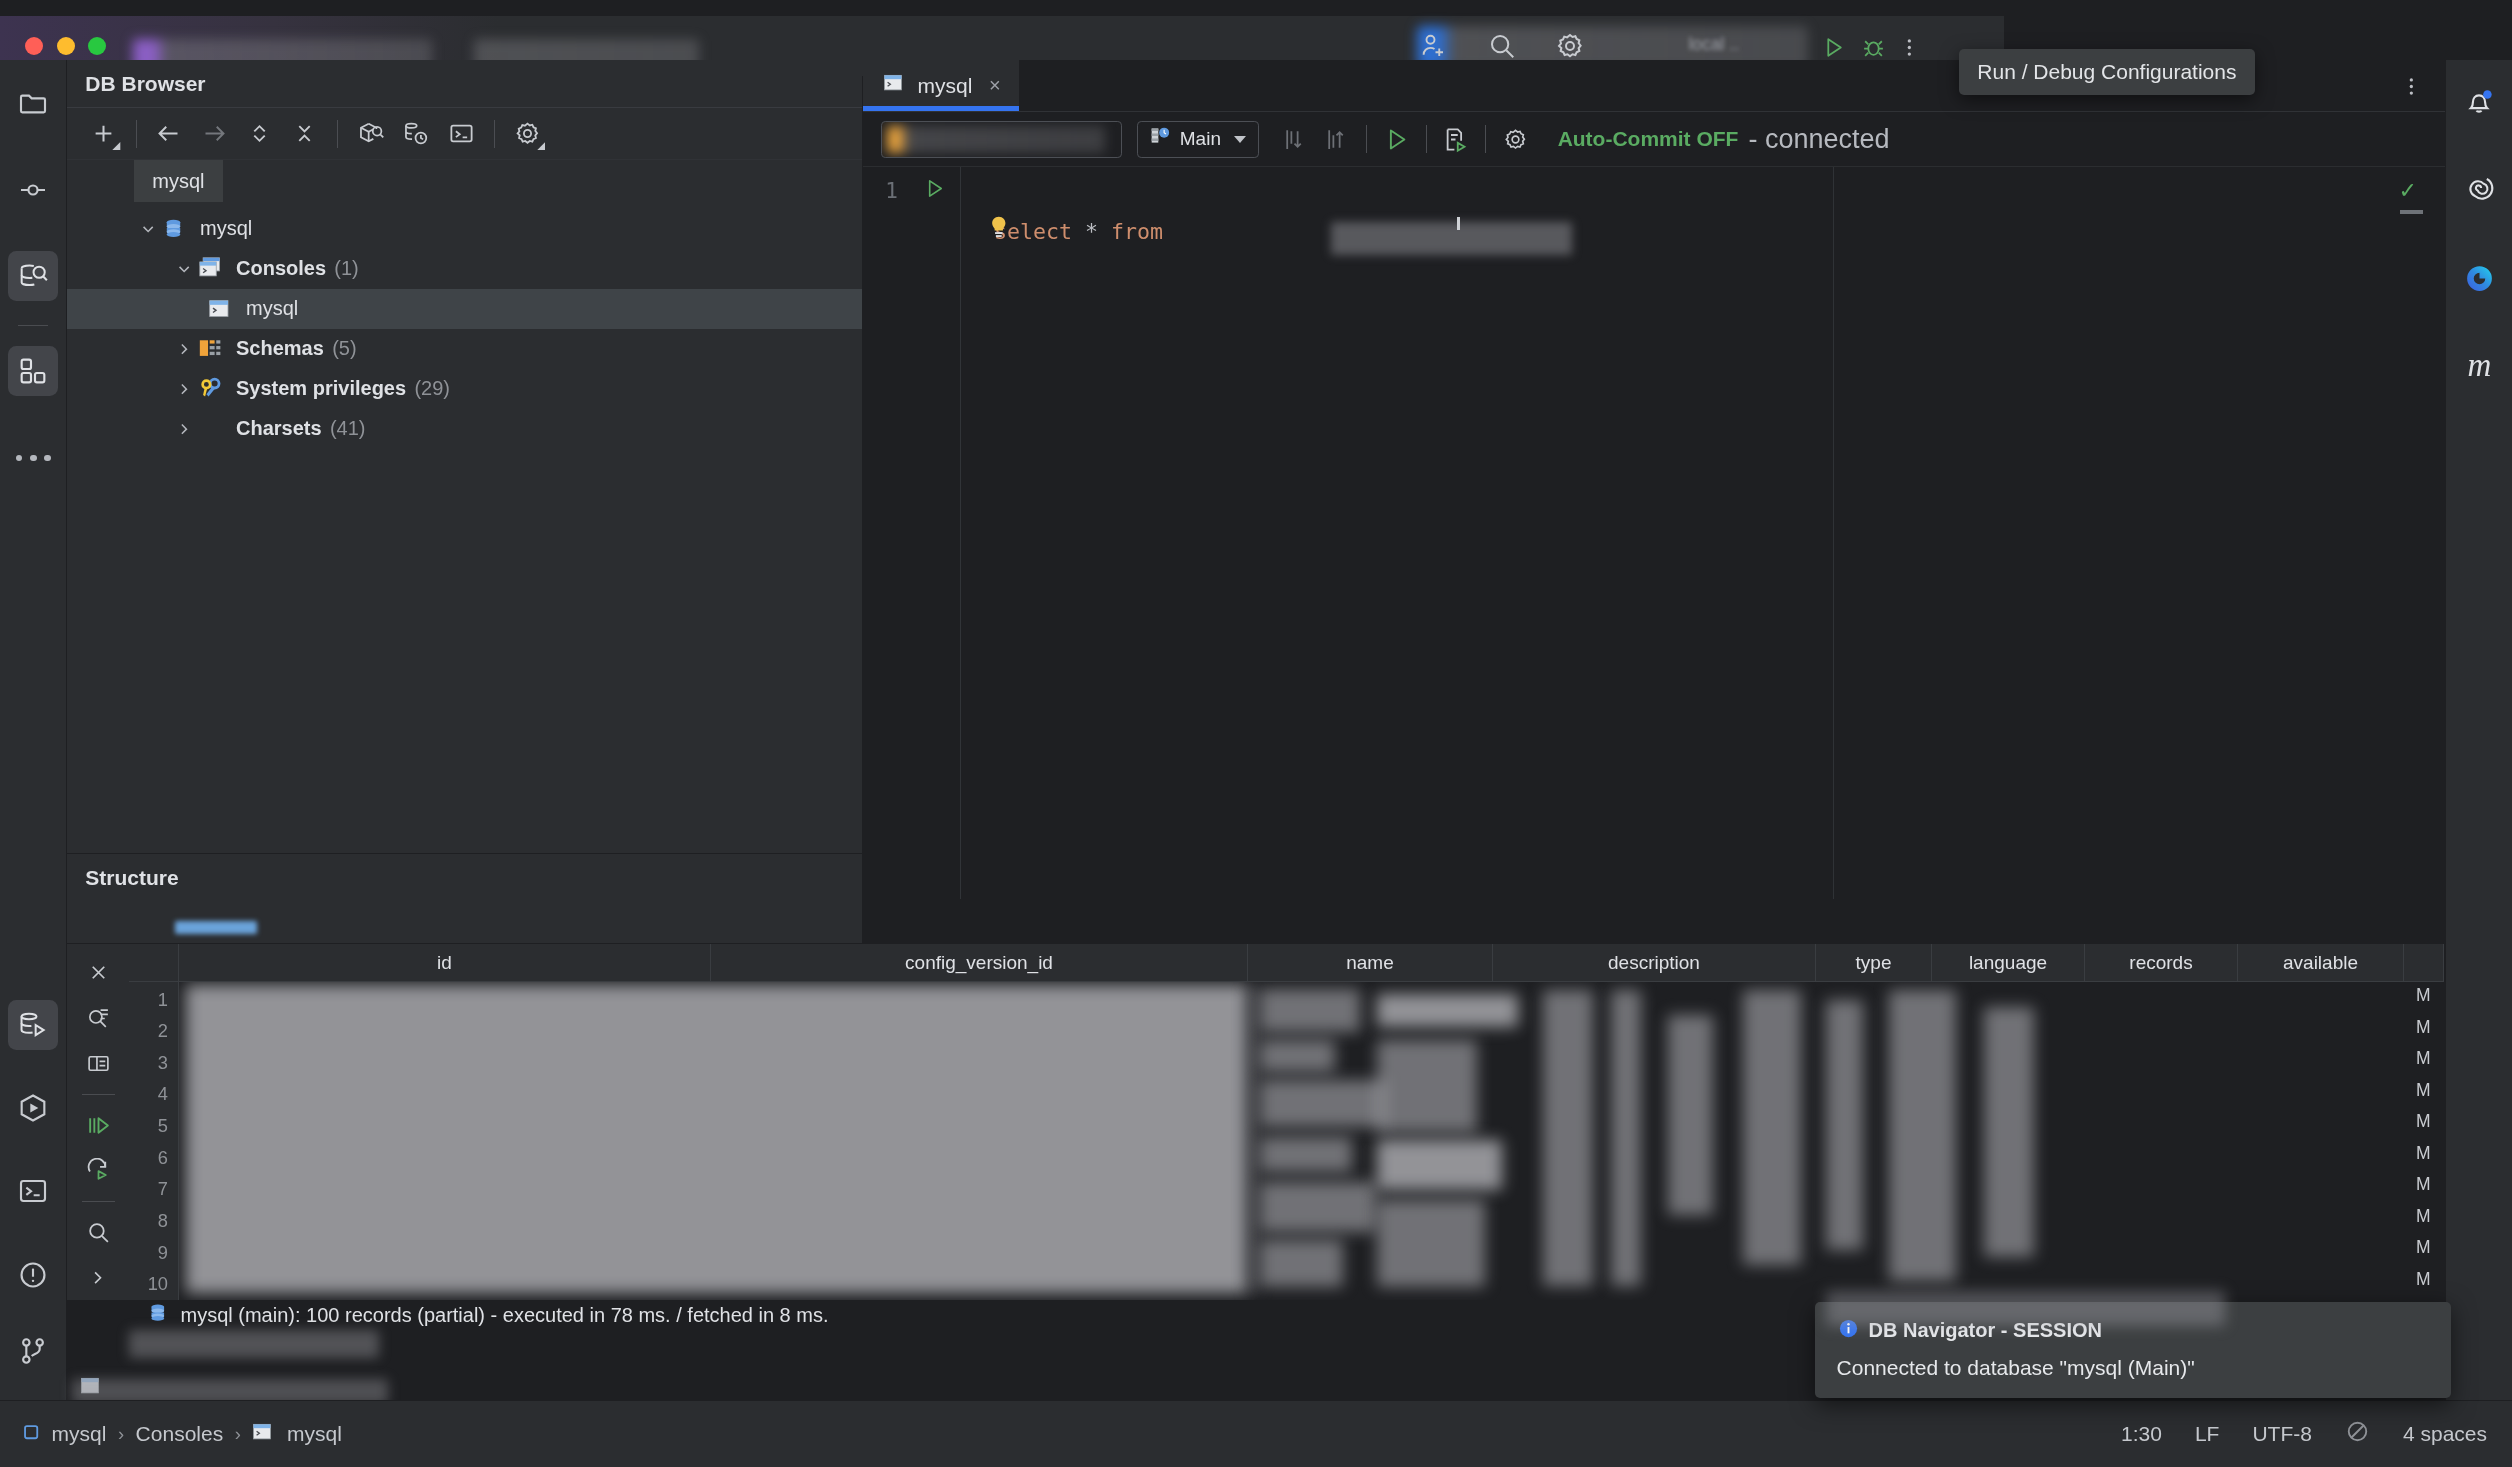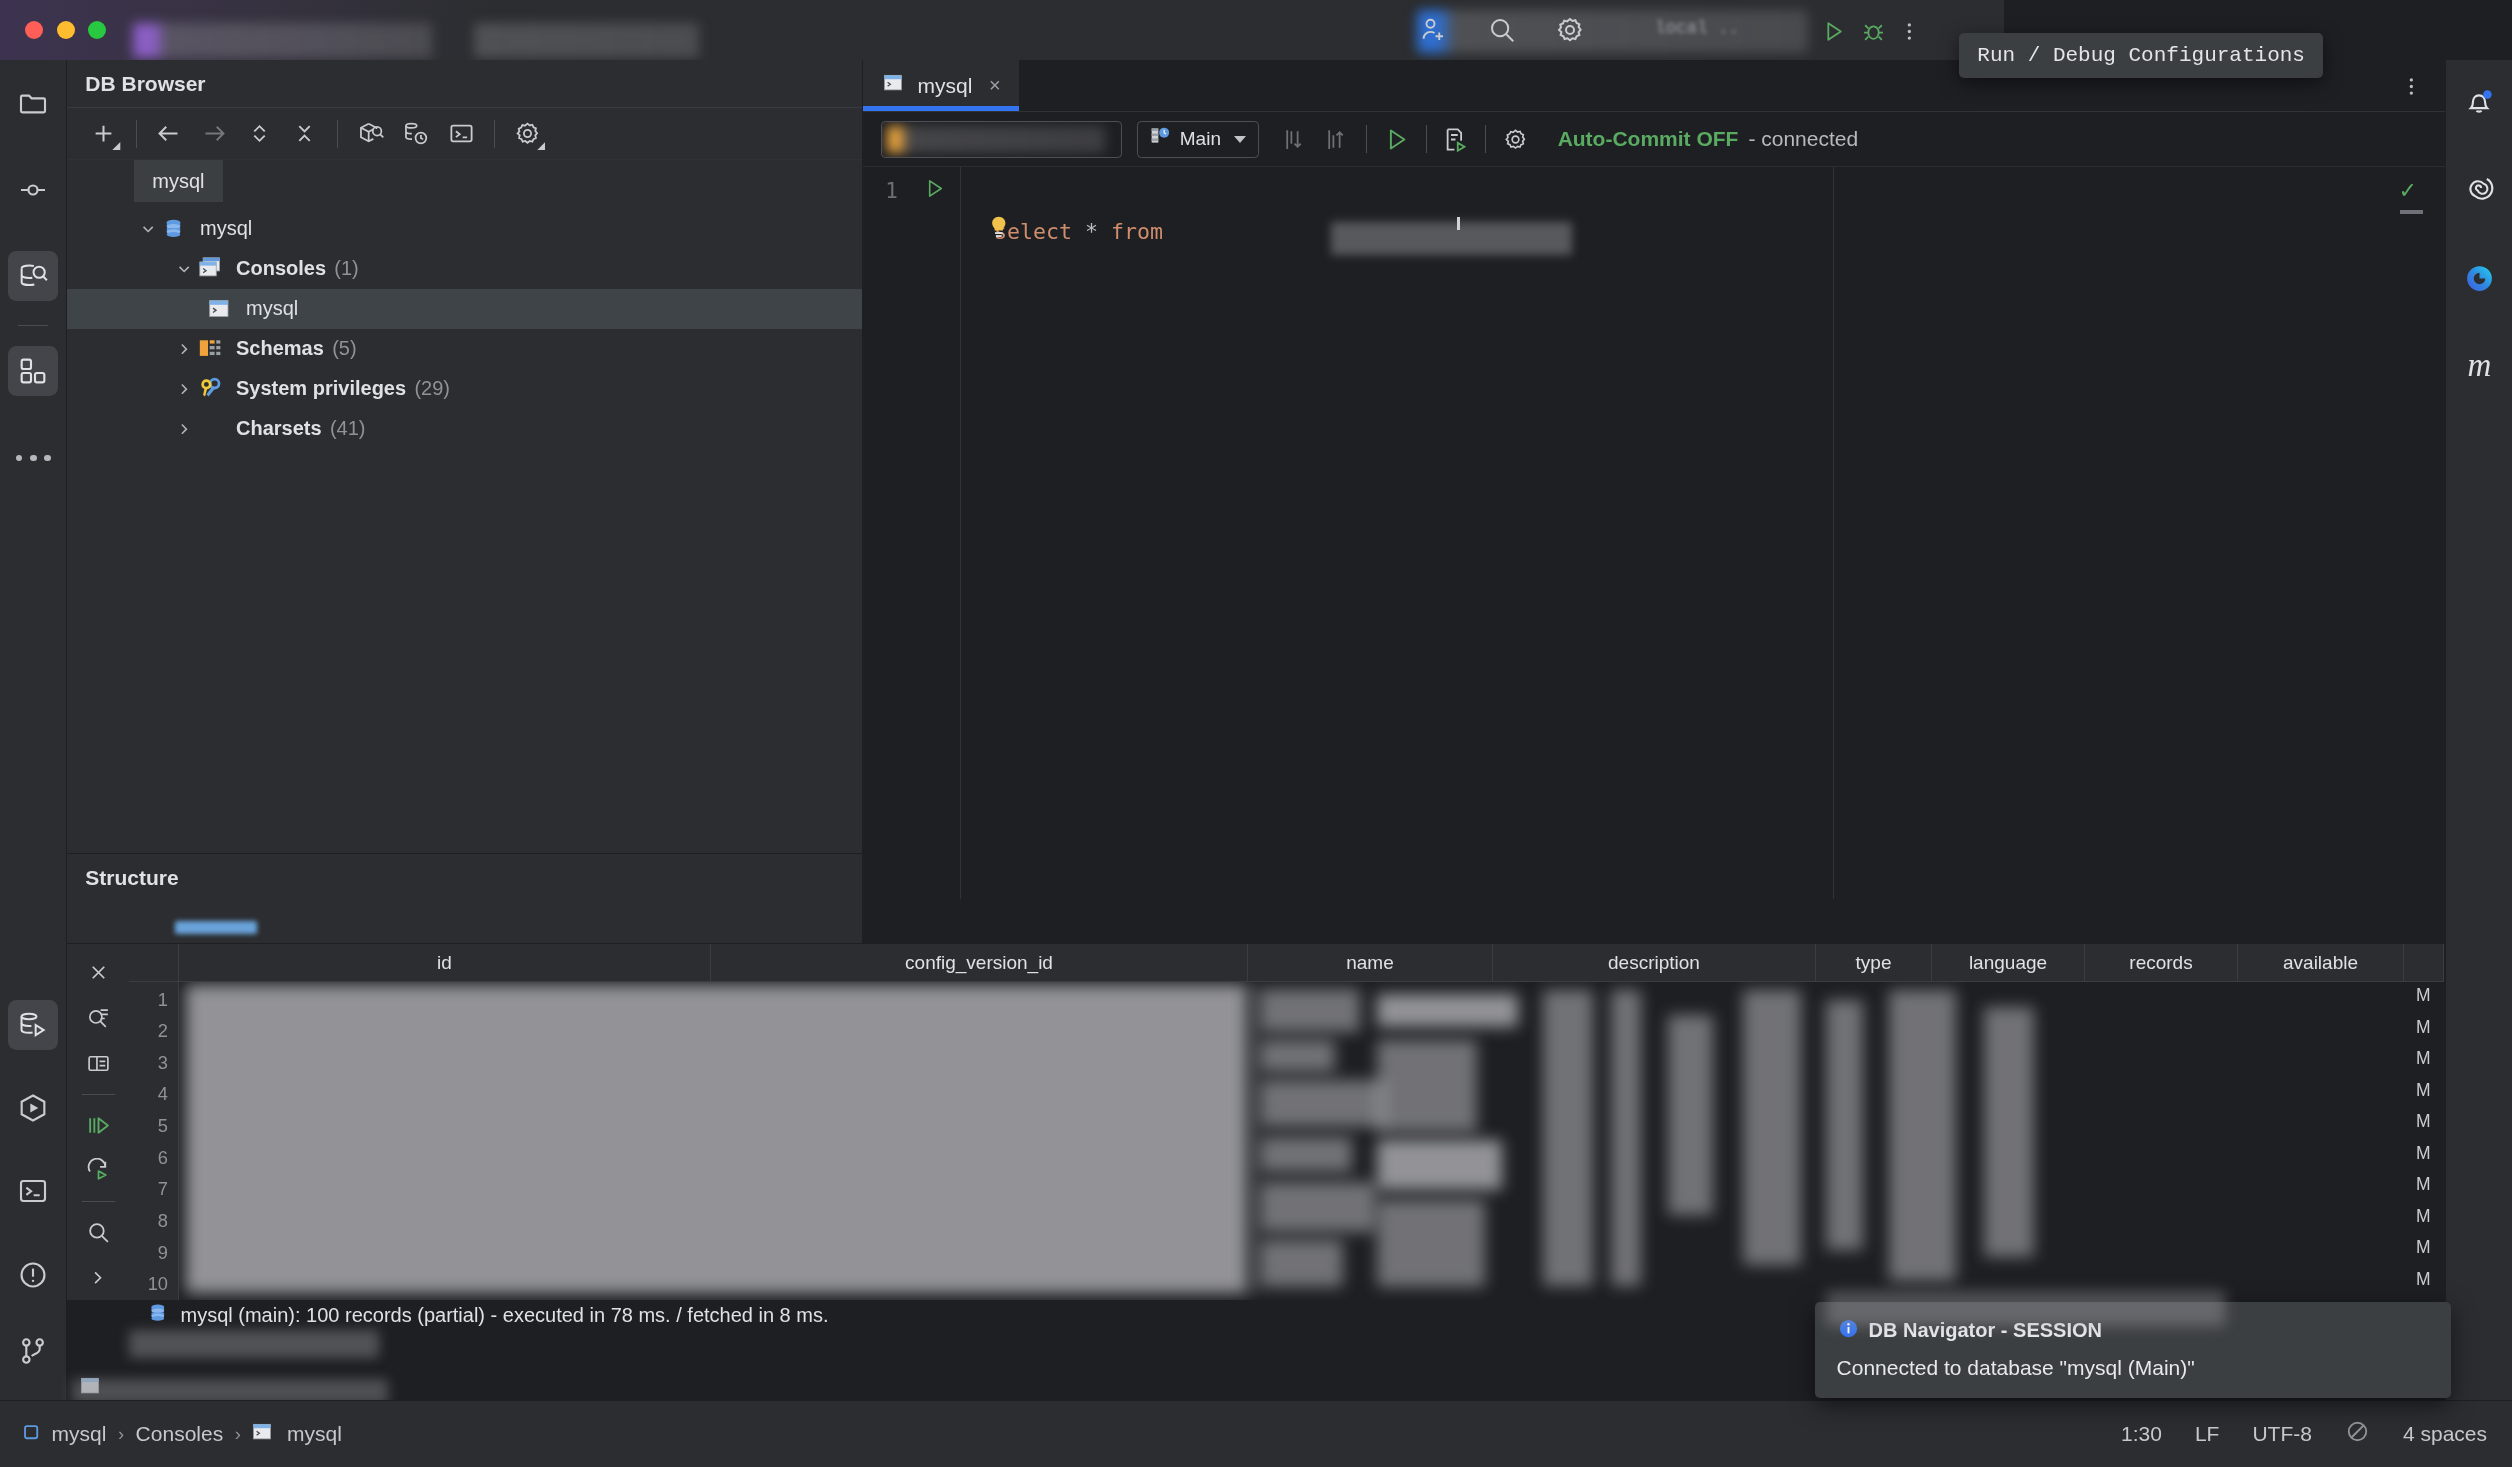--- a/index.html
+++ b/index.html
@@ -10,23 +10,23 @@
     overflow: hidden;
     -webkit-font-smoothing: antialiased;
   }
   .app {
     position: relative; width: 2512px; height: 1467px;
     background: #1e1f22; color: #dfe1e5;
   }
 
   
   .titlebar {
-    position: absolute; top: 0; left: 0; width: 2004px; height: 60px;
+    position: absolute; top: 16px; left: 0; width: 2004px; height: 60px;
     background: #2b2d30;
-    display: flex; align-items: center; font-family: Liberation Mono, monospace;
+    display: flex; align-items: center;
   }
   .titlebar-tint {
     position: absolute; left: 0; top: 0; width: 499px; height: 60px;
     background: linear-gradient(90deg, #3d3350 0%, #36323f 55%, #2b2d30 100%);
   }
   .traffic { position: absolute; left: 25px; top: 21px; display: flex; gap: 13.3px; z-index: 5;}
   .tl { width: 18.3px; height: 18.3px; border-radius: 50%; }
   .tl.red { background: #ff5f57; }
   .tl.yellow { background: #febc2e; }
   .tl.green { background: #28c840; }
@@ -166,21 +166,21 @@
   }
   .combo {
     height: 37px; border: 0.8px solid #4c4f55; border-radius: 4.2px;
     display: flex; align-items: center; gap: 8.3px; padding: 0 11.6px;
     font-size: 19px; color: #dfe1e5; background: transparent;
   }
   .combo.blurred { width: 241px; position: relative; overflow: hidden; }
   .caret { width: 0; height: 0; border-left: 6.7px solid transparent; border-right: 6.7px solid transparent;
            border-top: 7.5px solid #c0c3c9; margin-left: 5px; }
   .autocommit { font-size: 21px; font-weight: bold; color: #5aab62; margin-left: 21.6px; }
-  .connected { font-size: 21px; color: #b6b9bf; margin-left: 10px; }
+  .connected { font-size: 27px; color: #b6b9bf; margin-left: 10px; }
 
   .code {
     position: relative; height: 732px; background: #1e1f22;
     font-family: "DejaVu Sans Mono", monospace; font-size: 21.6px;
   }
   .gutter {
     position: absolute; left: 0; top: 0; width: 98px; height: 100%;
     background: #1e1f22; border-right: 0.8px solid #313438;
   }
   .lineno { position: absolute; right: 62px; top: 11.6px; color: #6b6f76; font-size: 21px;}

